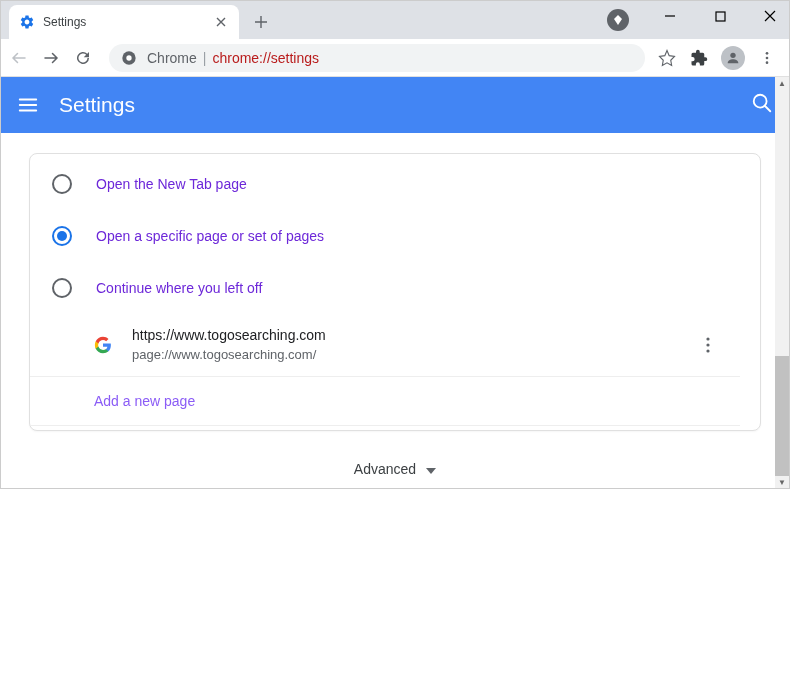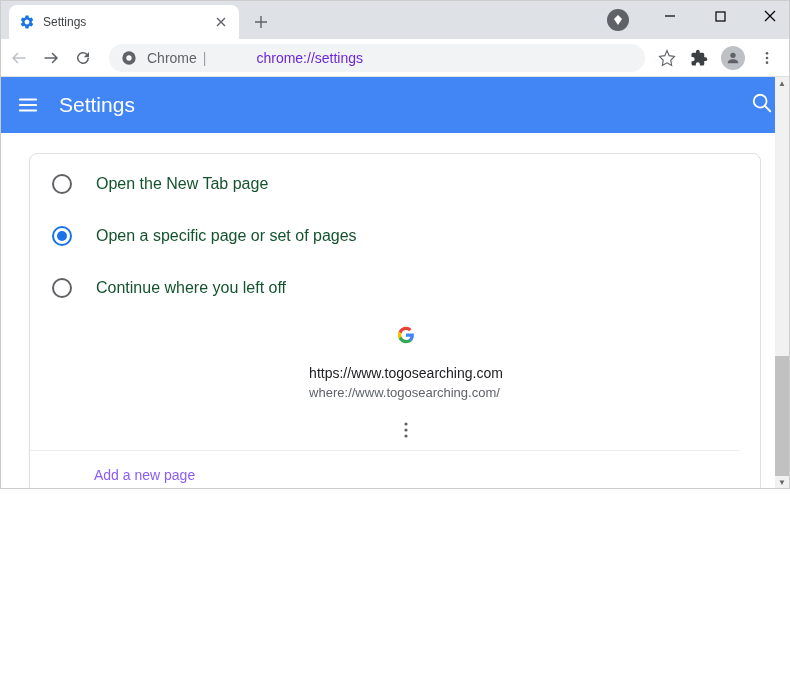--- a/index.html
+++ b/index.html
@@ -18,21 +18,21 @@
     .win-btn { width: 30px; height: 30px; display: flex; align-items: center; justify-content: center; cursor: pointer; }
     .incognito-badge { position: absolute; right: 160px; top: 8px; width: 22px; height: 22px; background: #5f6368; border-radius: 50%; display: flex; align-items: center; justify-content: center; }
     
     
     .toolbar { height: 38px; background: #fff; display: flex; align-items: center; padding: 0 4px; gap: 4px; border-bottom: 1px solid #e0e0e0; }
     .nav-btn { width: 28px; height: 28px; display: flex; align-items: center; justify-content: center; color: #5f6368; cursor: pointer; border-radius: 50%; }
     .nav-btn.disabled { color: #bdc1c6; }
     .omnibox { flex: 1; height: 28px; background: #f1f3f4; border-radius: 14px; display: flex; align-items: center; padding: 0 12px; gap: 10px; margin: 0 8px; }
     .omnibox-icon { width: 16px; height: 16px; display: flex; align-items: center; justify-content: center; }
     .omnibox-text { font-size: 14px; color: #5f6368; display: flex; gap: 0; }
-    .omnibox-path { color: #6d28d9; margin-left: 44px; }
+    .omnibox-path { color: #b91c1c; }
     .omnibox-sep { color: #9aa0a6; margin: 0 6px; }
     .toolbar-right { display: flex; align-items: center; gap: 12px; padding-right: 8px; }
     .toolbar-icon { width: 20px; height: 20px; display: flex; align-items: center; justify-content: center; color: #5f6368; cursor: pointer; }
     .avatar { width: 24px; height: 24px; background: #bdc1c6; border-radius: 50%; display: flex; align-items: center; justify-content: center; }
     
     
     .content-wrap { flex: 1; display: flex; overflow: hidden; position: relative; }
     .content-scroll { flex: 1; overflow-y: auto; background: #fff; }
     .scrollbar-track { width: 14px; background: #f1f1f1; position: absolute; right: 0; top: 0; bottom: 0; }
     .scrollbar-thumb { width: 14px; background: #c1c1c1; position: absolute; right: 0; height: 120px; bottom: 12px; }
@@ -45,23 +45,23 @@
     .search-btn { cursor: pointer; }
     
     
     .settings-body { padding: 20px 28px 40px; position: relative; }
     .section-title { font-size: 14px; color: #202124; margin-bottom: 14px; padding-left: 4px; }
     .card { background: #fff; border-radius: 8px; border: 1px solid #e0e0e0; box-shadow: 0 1px 2px rgba(0,0,0,0.04); padding: 4px 0; }
     .radio-row { display: flex; align-items: center; padding: 16px 22px; gap: 24px; cursor: pointer; }
     .radio { width: 20px; height: 20px; border: 2px solid #5f6368; border-radius: 50%; position: relative; flex-shrink: 0; }
     .radio.selected { border-color: #1a73e8; }
     .radio.selected::after { content: ''; position: absolute; width: 10px; height: 10px; background: #1a73e8; border-radius: 50%; top: 3px; left: 3px; }
-    .radio-label { font-size: 16px; color: #14532d; }
-    
-    .page-entry { display: flex; align-items: center; padding: 12px 22px 12px 64px; gap: 20px; border-bottom: 1px solid #eee; margin: 0 20px 0 0; flex-direction: column; }
+    .radio-label { font-size: 14px; color: #6d28d9; }
+    
+    .page-entry { display: flex; align-items: center; padding: 12px 22px 12px 64px; gap: 20px; border-bottom: 1px solid #eee; margin: 0 20px 0 0; }
     .page-favicon { width: 18px; height: 18px; flex-shrink: 0; }
     .page-text { flex: 1; }
     .page-url { font-size: 14px; color: #202124; line-height: 1.4; }
     .page-suburl { font-size: 13px; color: #5f6368; line-height: 1.4; }
     .page-more { width: 20px; cursor: pointer; color: #5f6368; display: flex; justify-content: center; }
     
     .link-row { padding: 16px 22px 16px 64px; font-size: 14px; color: #8b5cf6; cursor: pointer; border-bottom: 1px solid #eee; margin: 0 20px 0 0; }
     .link-row.last { border-bottom: none; }
     
     .advanced { text-align: center; padding: 30px 0 20px; font-size: 14px; color: #3c4043; cursor: pointer; display: flex; align-items: center; justify-content: center; gap: 10px; }
@@ -208,21 +208,21 @@
             <span class="page-favicon">
               <svg width="18" height="18" viewBox="0 0 48 48">
                   <path fill="#4285F4" d="M45 24.5c0-1.6-.1-3-.4-4.5H24v8.5h11.8c-.5 2.8-2 5.1-4.3 6.7v5.6h7c4.1-3.8 6.5-9.4 6.5-16.3z"></path>
                   <path fill="#34A853" d="M24 46c5.9 0 10.8-2 14.4-5.3l-7-5.6c-2 1.3-4.5 2.1-7.4 2.1-5.7 0-10.5-3.8-12.2-9H4.6v5.7C8.2 41 15.5 46 24 46z"></path>
                   <path fill="#FBBC05" d="M11.8 28.2c-.4-1.3-.7-2.7-.7-4.2s.3-2.9.7-4.2v-5.7H4.6C3.1 17.1 2.3 20.5 2.3 24s.8 6.9 2.3 9.9l7.2-5.7z"></path>
                   <path fill="#EA4335" d="M24 10.8c3.2 0 6.1 1.1 8.4 3.3l6.3-6.3C34.8 4.1 29.9 2 24 2 15.5 2 8.2 7 4.6 14.1l7.2 5.7c1.7-5.2 6.5-9 12.2-9z"></path>
                 </svg>
             </span>
             <div class="page-text">
               <div class="page-url">https://www.togosearching.com</div>
-              <div class="page-suburl">where://www.togosearching.com/</div>
+              <div class="page-suburl">page://www.togosearching.com/</div>
             </div>
             <span class="page-more">
               <svg width="4" height="16" viewBox="0 0 4 16" fill="#5f6368">
                   <circle cx="2" cy="2" r="1.6"></circle>
                   <circle cx="2" cy="8" r="1.6"></circle>
                   <circle cx="2" cy="14" r="1.6"></circle>
                 </svg>
             </span>
           </div>
 

